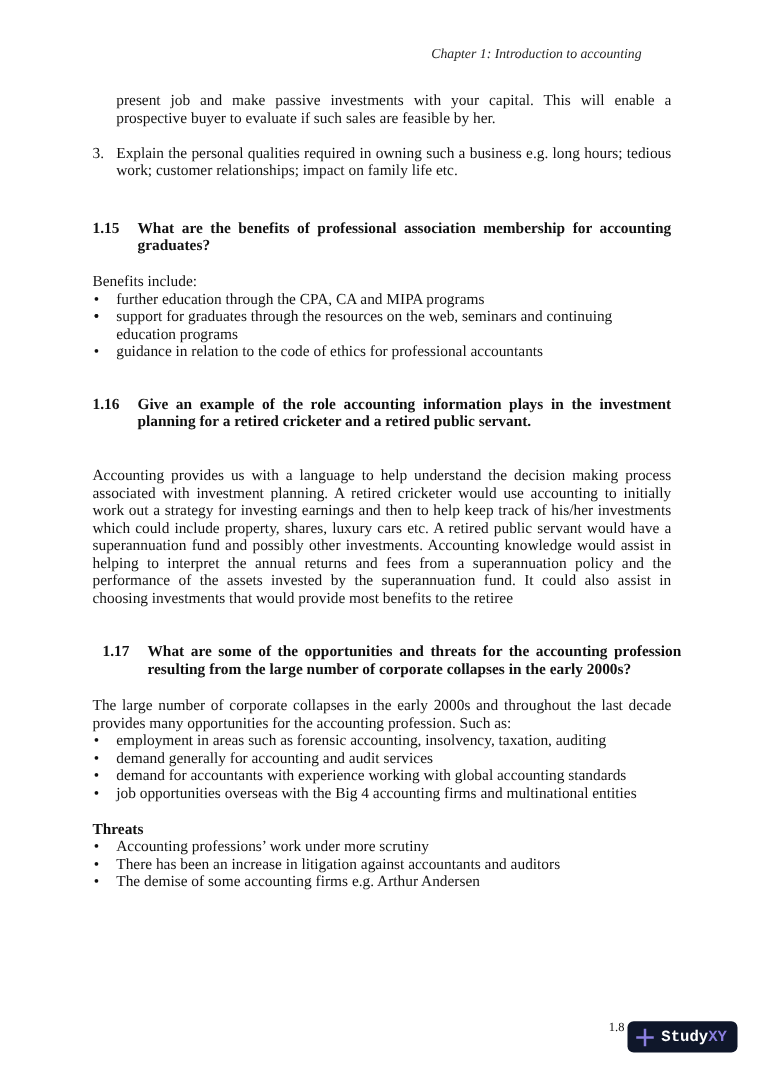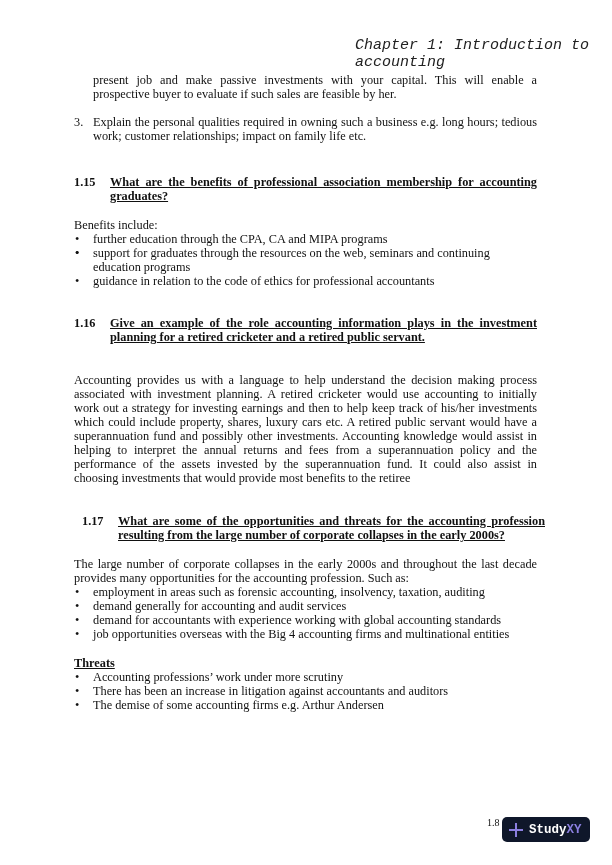--- a/index.html
+++ b/index.html
@@ -1,23 +1,23 @@
 <!DOCTYPE html>
 <html><head>
 <meta charset="utf-8">
 <style>
   html, body { margin:0; padding:0; background:#ffffff; }
   body { width:612px; height:865px; position:relative; overflow:hidden;
          font-family:"Liberation Serif", "DejaVu Serif", serif; color:#111; }
   .abs { position:absolute; }
-  .header { top:37px; left:355px; font-size:15px; font-style:italic; color:#222;font-family:Liberation Mono, monospace; }
+  .header { top:37px; left:345px; font-size:11px; font-style:italic; color:#222; }
   .para { font-size:12.3px; line-height:14px; text-align:justify; }
   .para.last { text-align-last:left; }
   .justline { text-align:justify; text-align-last:justify; }
-  .heading { font-weight:bold; font-size:12.3px; line-height:14px;text-decoration:underline; }
+  .heading { font-weight:bold; font-size:12.3px; line-height:14px; }
   .hnum { position:absolute; left:0; top:0; }
   .htext { margin-left:36px; text-align:justify; }
   ul.bul { list-style:none; margin:0; padding:0; font-size:12.3px; line-height:14px; }
   ul.bul li { position:relative; padding-left:19px; }
   ul.bul li .dot { position:absolute; left:1px; top:0; }
   .num { position:absolute; left:0; }
   .pagenum { top:817px; left:487px; font-size:10px; }
   .badge { top:817px; left:502px; width:88px; height:25px; background:#0f172a; border-radius:5px;
            display:flex; align-items:center; font-family:Liberation Mono, monospace; font-weight:bold; }
   .badge .plus { width:14px; height:14px; position:relative; margin-left:7px; margin-right:6px; }

